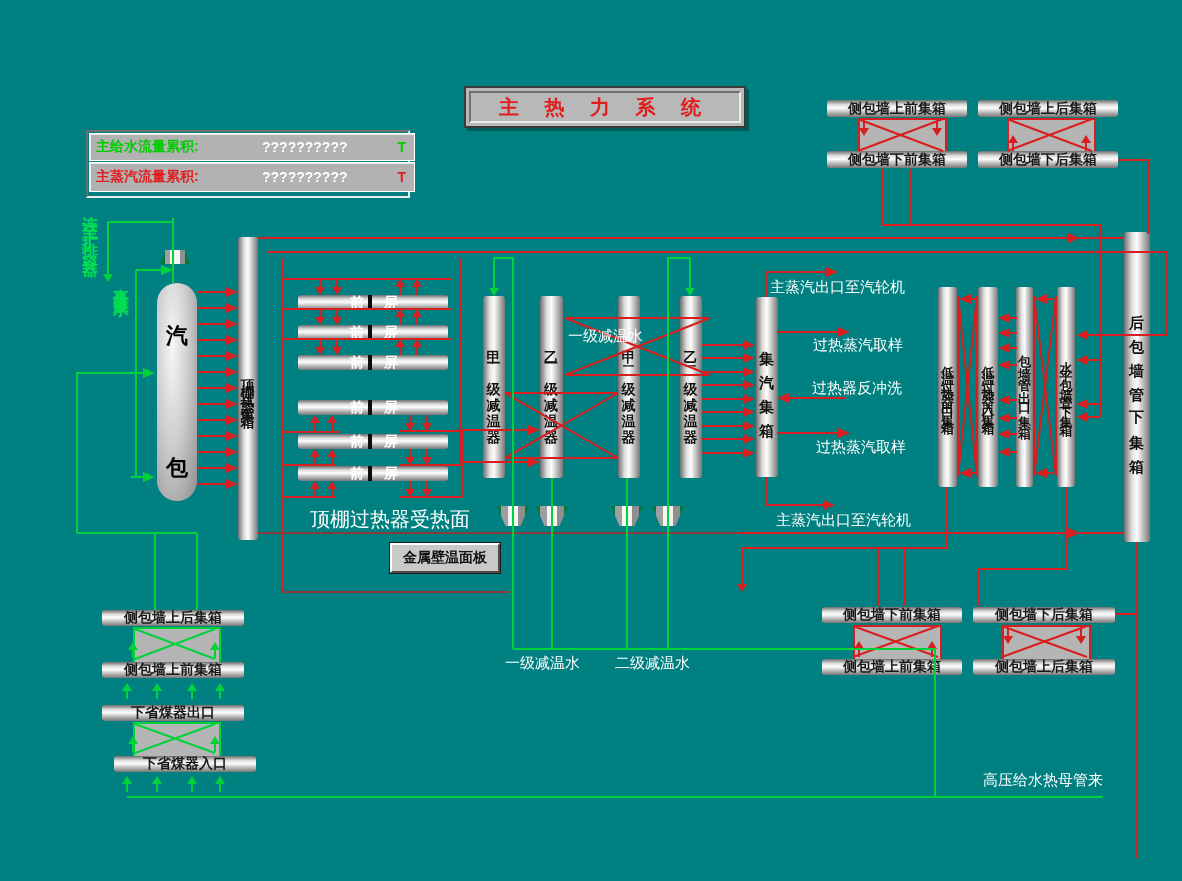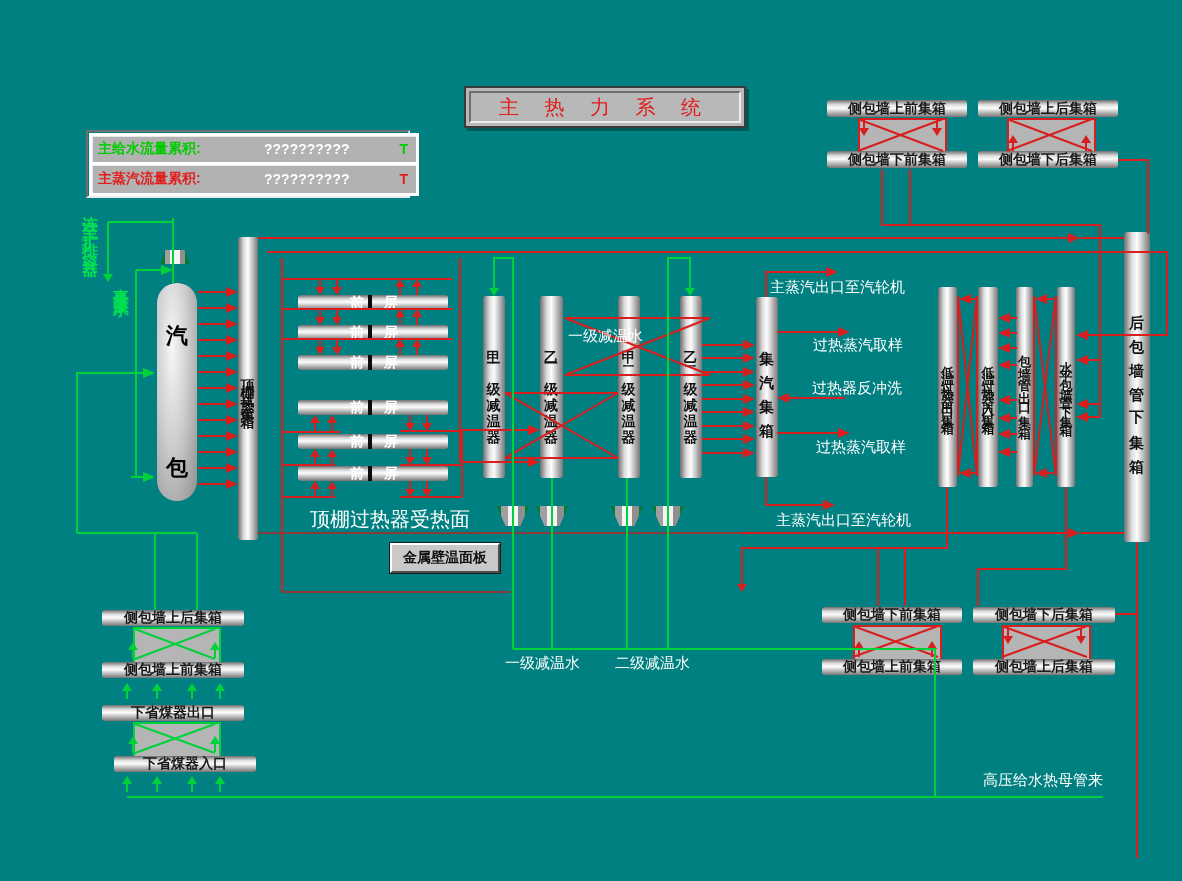--- a/index.html
+++ b/index.html
@@ -12,41 +12,41 @@
         color:#181818;font-weight:bold;font-size:14px;white-space:nowrap;}
   .cylv{background:linear-gradient(90deg,#6e6e6e 0%,#dedede 30%,#fdfdfd 50%,#c2c2c2 72%,#767676 100%);
         border-radius:3px;writing-mode:vertical-rl;text-orientation:upright;
         display:flex;align-items:center;justify-content:center;text-align:center;
         color:#111;font-weight:bold;font-size:13px;line-height:1;}
   .xbr{background:#b5b5b5;border:2px solid #d81e1e;}
   .xbg{background:#b5b5b5;border:2px solid #00d23c;}
   .wl{color:#ffffff;font-size:15px;white-space:nowrap;}
   .vtext{writing-mode:vertical-rl;text-orientation:upright;color:#00e050;font-weight:bold;
          font-size:16px;line-height:1;}
-  .meter-row{background:#b2b2b2;border:3px solid #ffffff;box-shadow:inset 1px 1px 0 #e9e9e9;
+  .meter-row{background:#b2b2b2;border:1px solid #ffffff;box-shadow:inset 1px 1px 0 #e9e9e9;
              display:flex;align-items:center;padding:0 6px;font-weight:bold;font-size:14px;}
   .btn3d{background:#c9c9c9;border-top:2px solid #ffffff;border-left:2px solid #ffffff;
          border-right:2px solid #4d4d4d;border-bottom:2px solid #4d4d4d;outline:1px solid #1c1c1c;
          display:flex;align-items:center;justify-content:center;color:#101010;
          font-size:14px;font-weight:bold;cursor:pointer;margin-left:20px;}
   .valve{background:linear-gradient(90deg,#067a3c 0 16%,#9f9f9f 16% 34%,#f4f4f4 34% 66%,#8f8f8f 66% 84%,#067a3c 84%);
          clip-path:polygon(2% 0,98% 0,72% 100%,28% 100%);}
   .drum{background:radial-gradient(ellipse at 38% 30%,#f7f7f7 0%,#cdcdcd 45%,#8d8d8d 100%);
         border-radius:22px;}
   svg.pipes{position:absolute;left:0;top:0;z-index:5;pointer-events:none;}
   .comp{z-index:2;}
 </style>
 </head>
 <body>
 
 <div class="screen">
 
   <div class="abs comp" style="left:464px;top:86px;width:278px;height:38px;background:#b8b8b8;border:2px solid #3a3a3a;box-shadow:3px 3px 0 #005a55;">
     <div style="position:absolute;inset:3px;border:2px solid;border-color:#6f6f6f #ececec #ececec #6f6f6f;display:flex;align-items:center;justify-content:center;">
-      <span style="color:#e21b1b;font-size:20px;font-weight:normal;letter-spacing:10px;white-space:nowrap;">主 热 力 系 统</span>
+      <span style="color:#e21b1b;font-size:20px;font-weight:bold;letter-spacing:10px;white-space:nowrap;">主 热 力 系 统</span>
     </div>
   </div>
 
   <div class="abs comp" style="left:86px;top:130px;width:320px;height:64px;border:2px solid;border-color:#6f6f6f #ececec #ececec #6f6f6f;"></div>
   <div class="abs comp meter-row" style="left:89px;top:133px;width:312px;height:26px;">
     <span style="color:#00cc00;">主给水流量累积:</span>
     <span style="position:absolute;left:172px;color:#ffffff;">??????????</span>
     <span style="position:absolute;right:8px;color:#00cc00;">T</span>
   </div>
   <div class="abs comp meter-row" style="left:89px;top:162px;width:312px;height:28px;">

